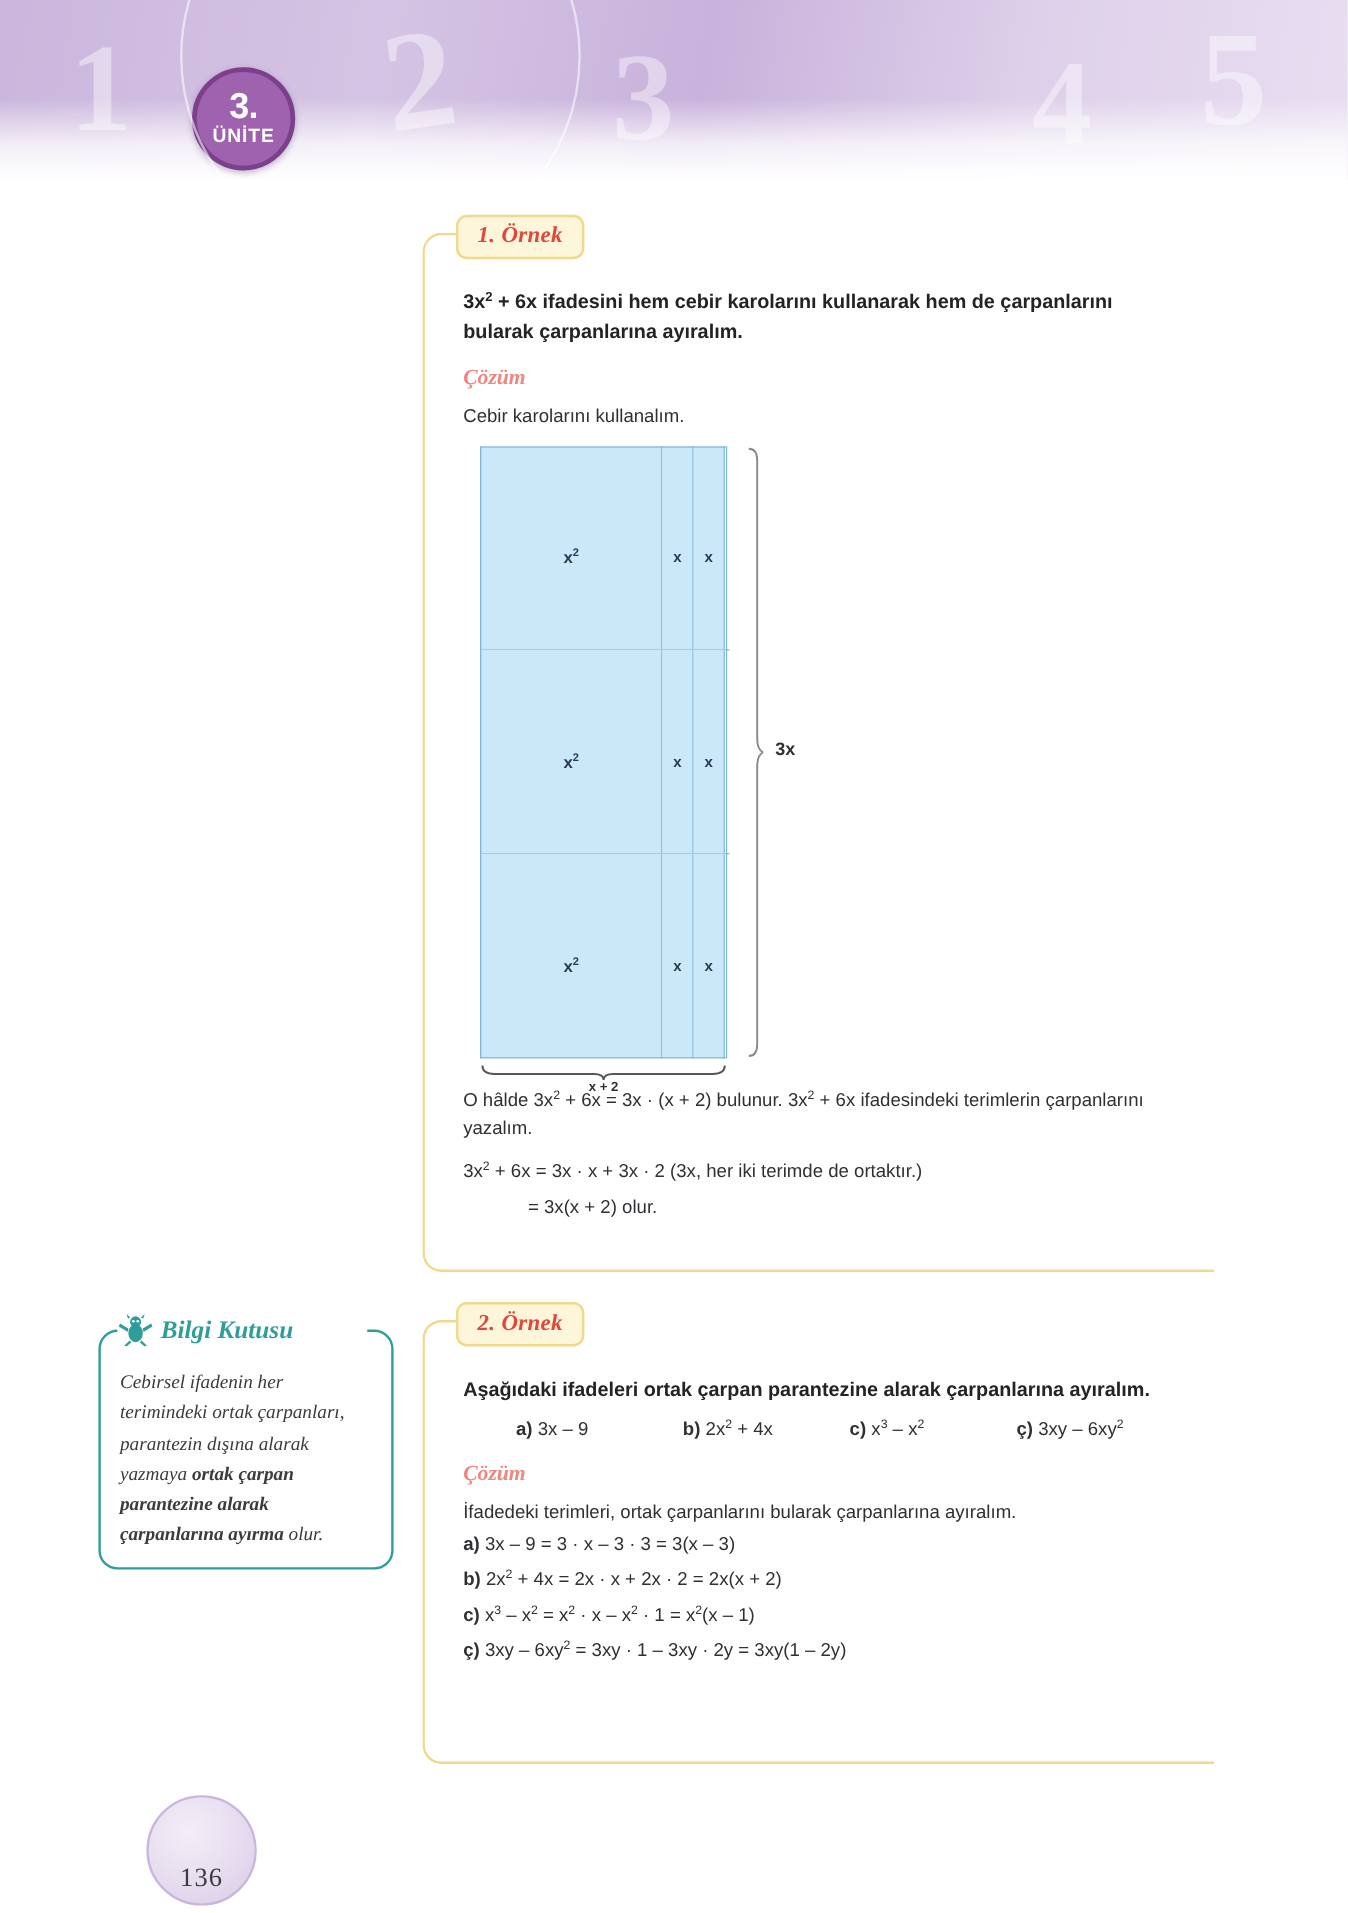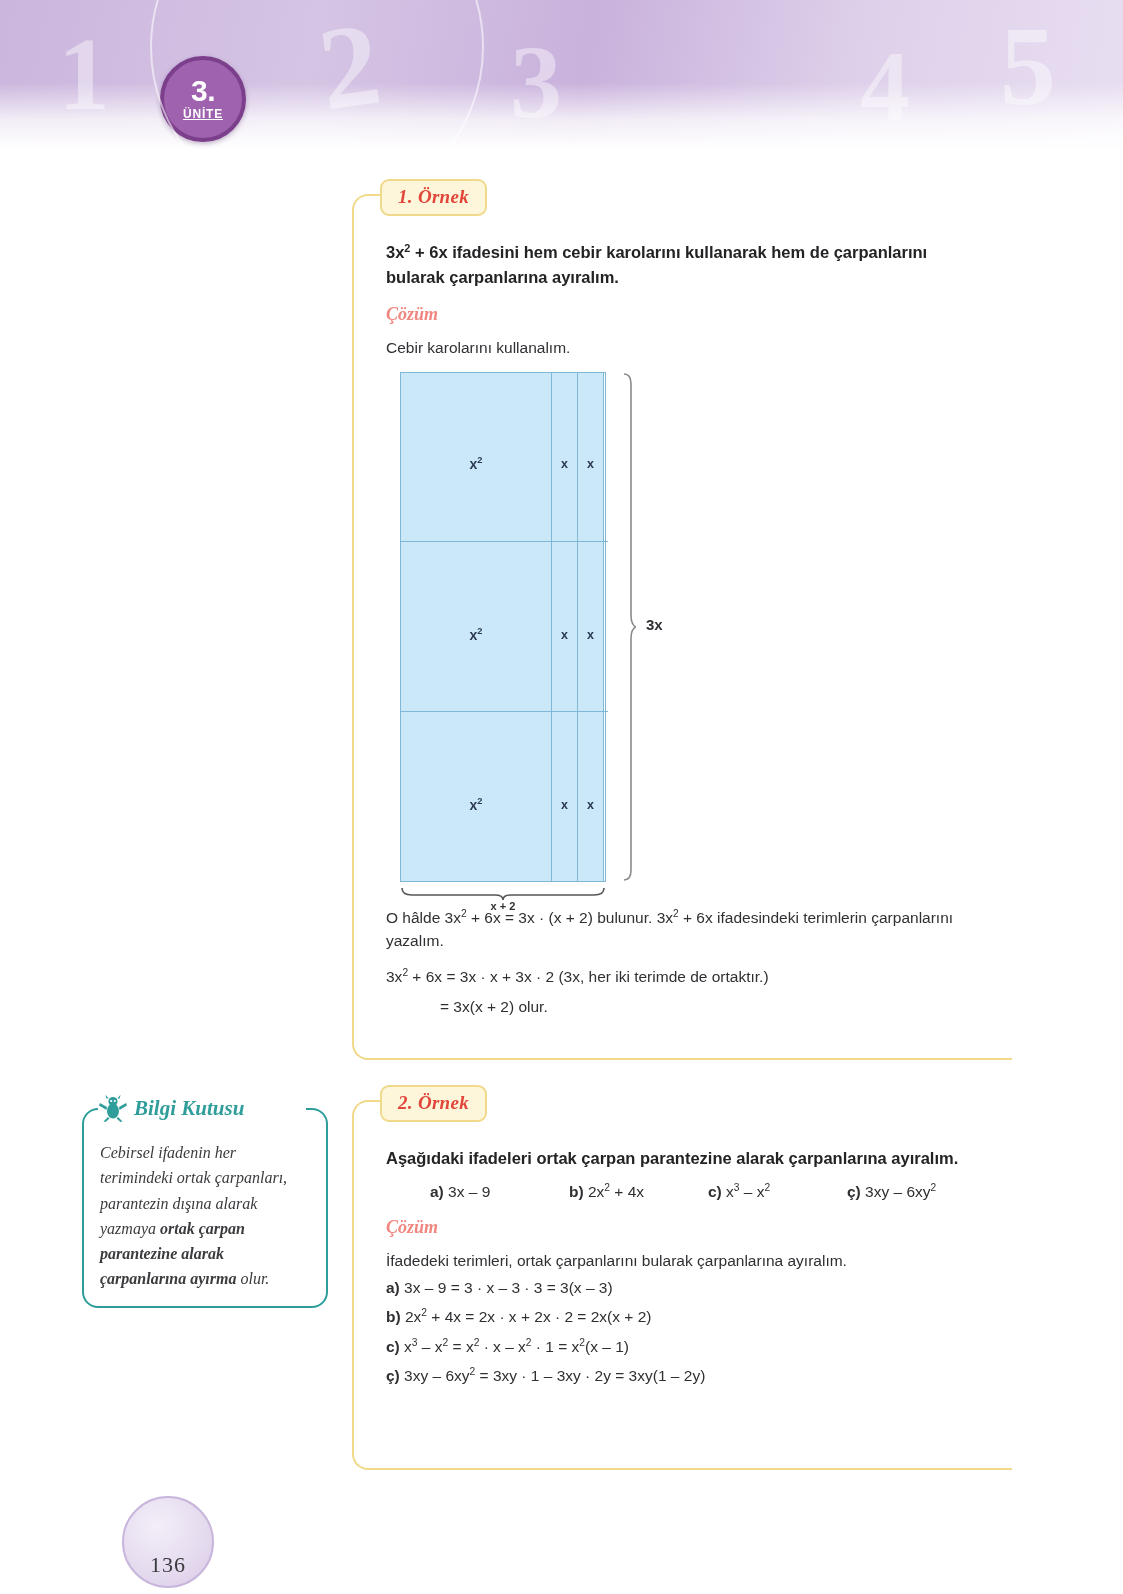--- a/index.html
+++ b/index.html
@@ -63,25 +63,24 @@
     justify-content: center;
     box-shadow: 0 2px 5px rgba(90,50,110,0.35);
   }
   .unit-badge .num {
     font-size: 30px;
     font-weight: bold;
     line-height: 0.95;
     letter-spacing: -0.5px;
   }
   .unit-badge .word {
-    font-size: 12px;
+    font-size: 16px;
     font-weight: bold;
     letter-spacing: 0.8px;
     margin-top: 1px;
-    text-decoration: underline;
   }
 
   
   .example-box {
     position: absolute;
     border-left: 2px solid #f0d98a;
     border-bottom: 2px solid #f0d98a;
     border-bottom-left-radius: 16px;
     border-top-left-radius: 16px;
     border-top: 2px solid #f0d98a;

